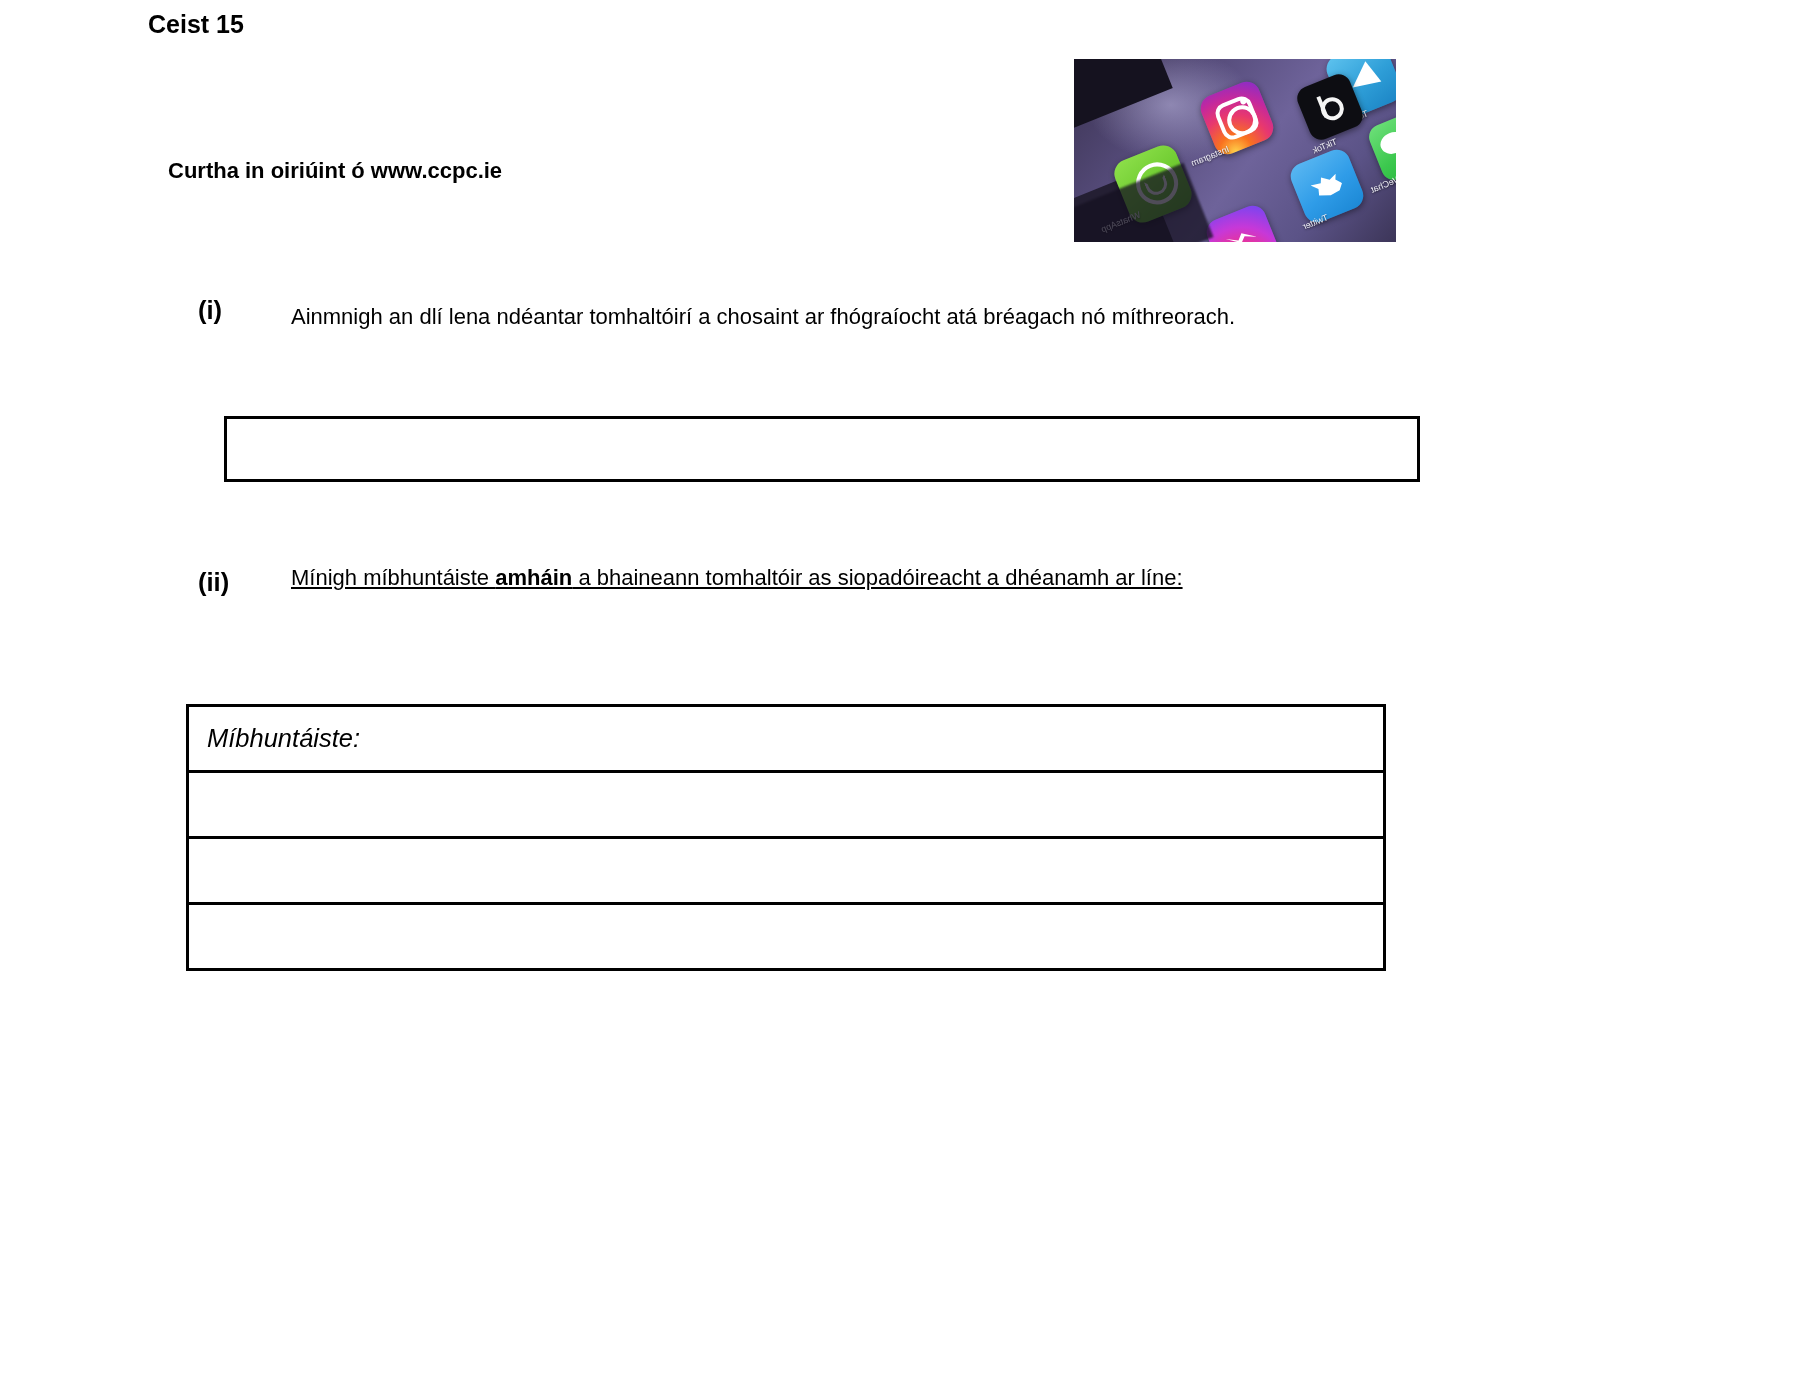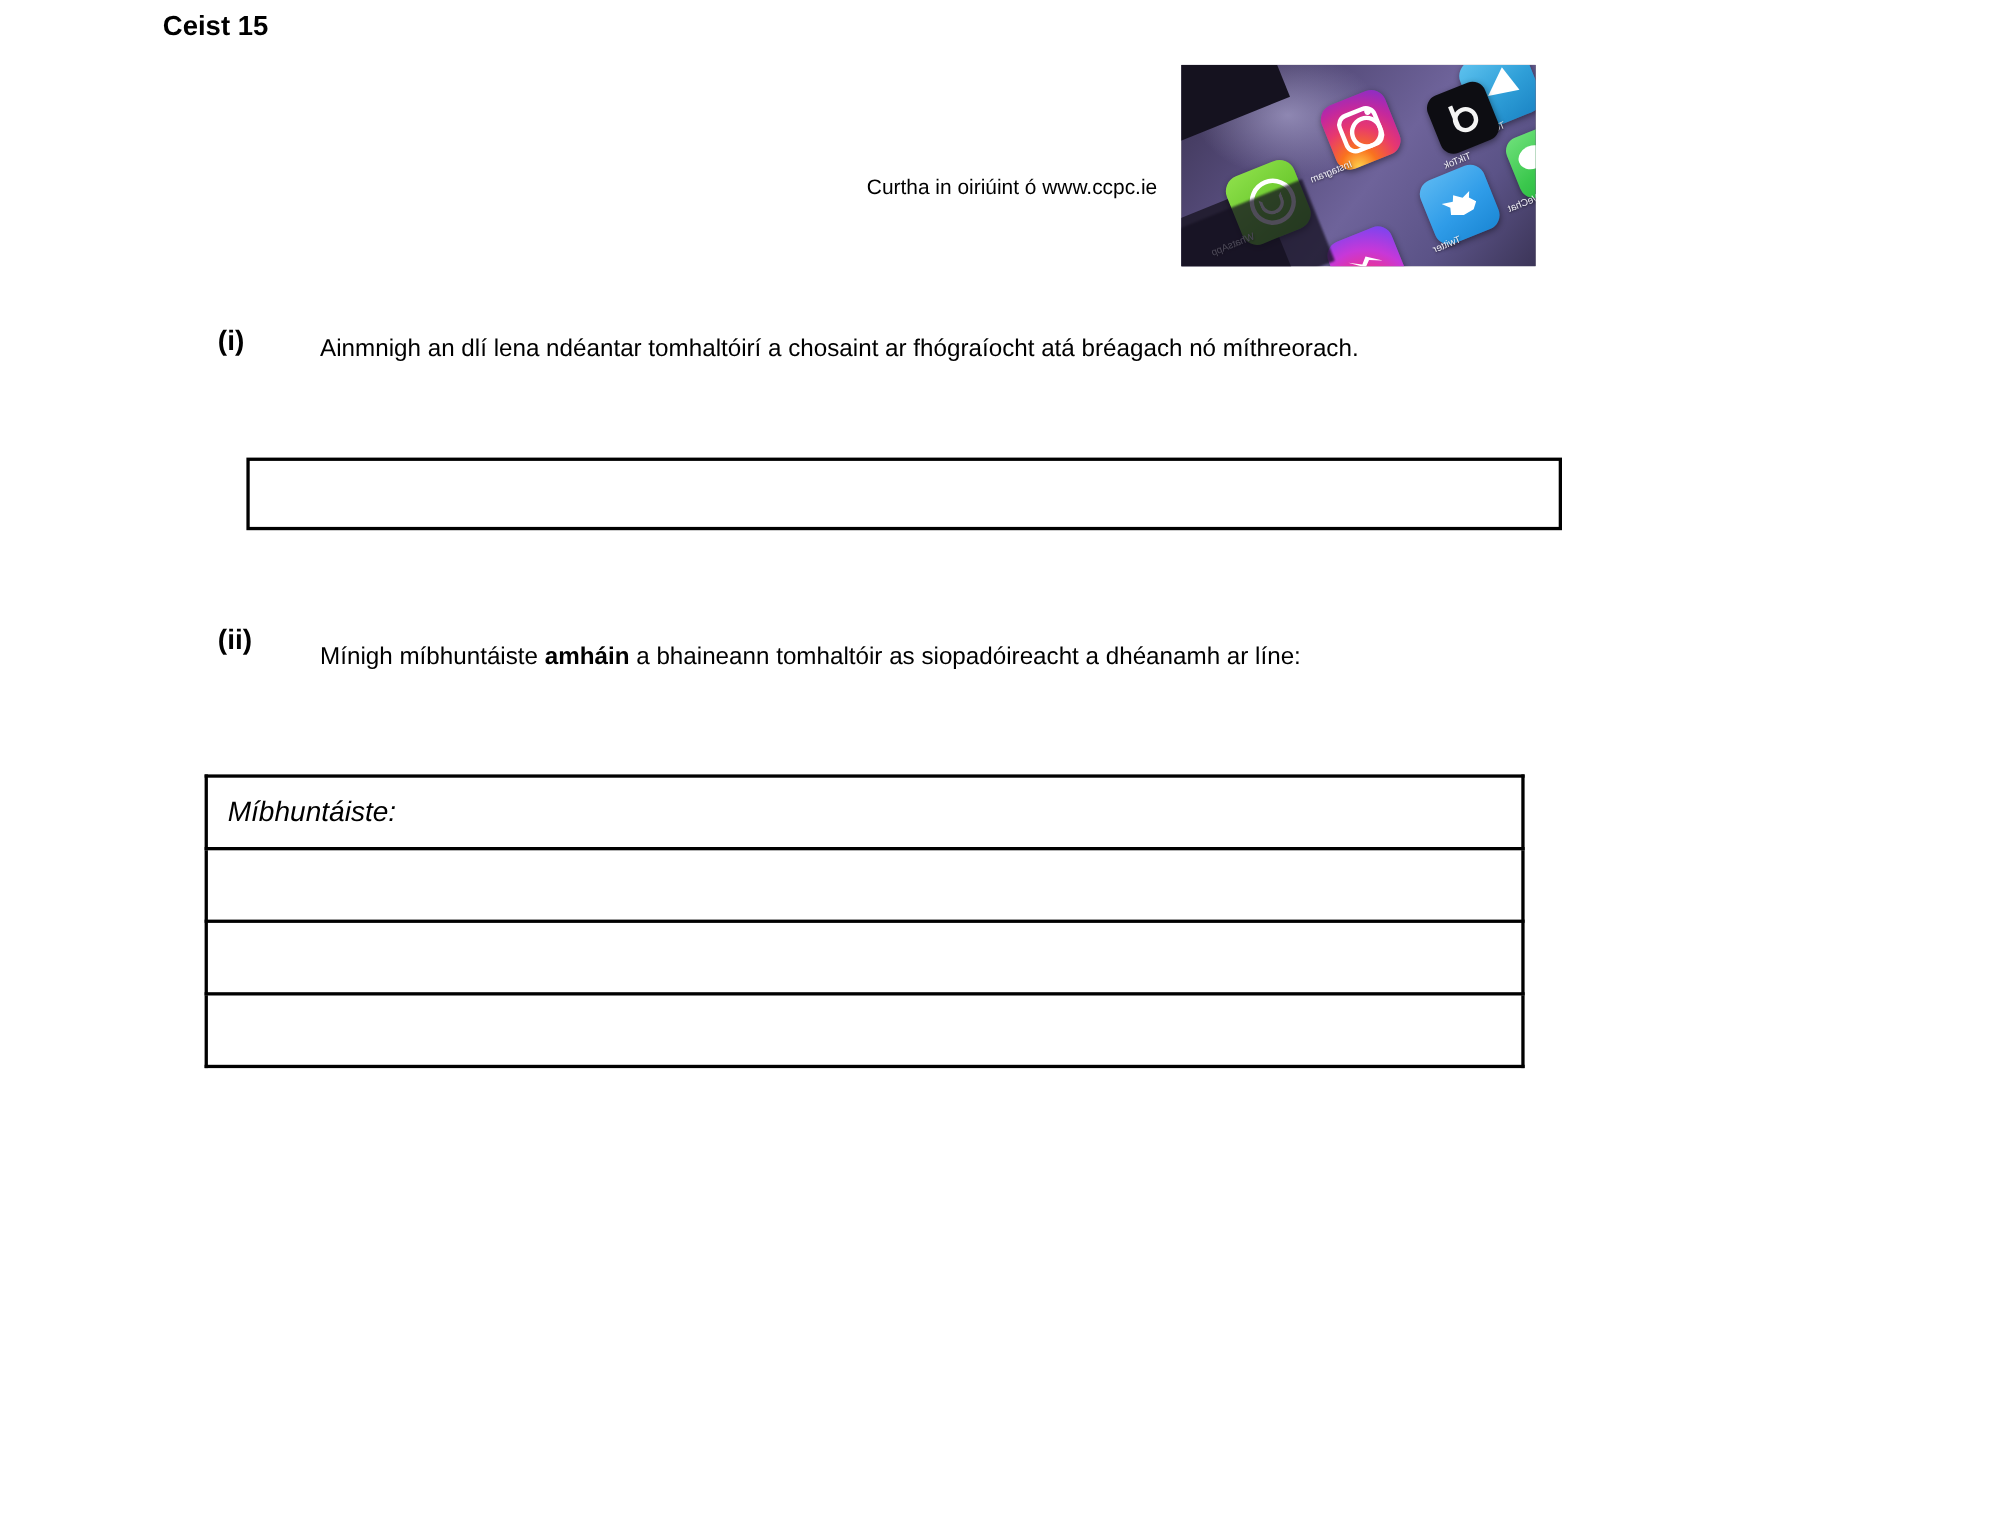--- a/index.html
+++ b/index.html
@@ -41,23 +41,24 @@
     width: 860px;
     font-size: 25.5px;
     line-height: 40px;
   }
 
   .attribution {
     position: absolute;
     left: 168px;
     top: 155px;
     width: 884px;
-    text-align: right;
-    font-size: 19px;
+    text-align: left;
+    font-size: 22px;
     line-height: 32px;
+    font-weight: bold;
   }
 
   
   .photo {
     position: absolute;
     left: 1074px;
     top: 59px;
     width: 322px;
     height: 183px;
     overflow: hidden;
@@ -258,21 +259,21 @@
   .part-text {
     position: absolute;
     font-size: 22px;
     line-height: 41px;
   }
 
   .part-i-label { left: 198px; top: 296px; }
   .part-i-text  { left: 291px; top: 296px; width: 1098px; }
 
   .part-ii-label { left: 198px; top: 568px; }
-  .part-ii-text  { left: 291px; top: 576px; width: 1128px; }
+  .part-ii-text  { left: 291px; top: 557px; width: 1128px; text-decoration: underline; }
 
   
   .answer-box-i {
     position: absolute;
     left: 224px;
     top: 416px;
     width: 1196px;
     height: 66px;
     border: 3px solid #000000;
     box-sizing: border-box;

